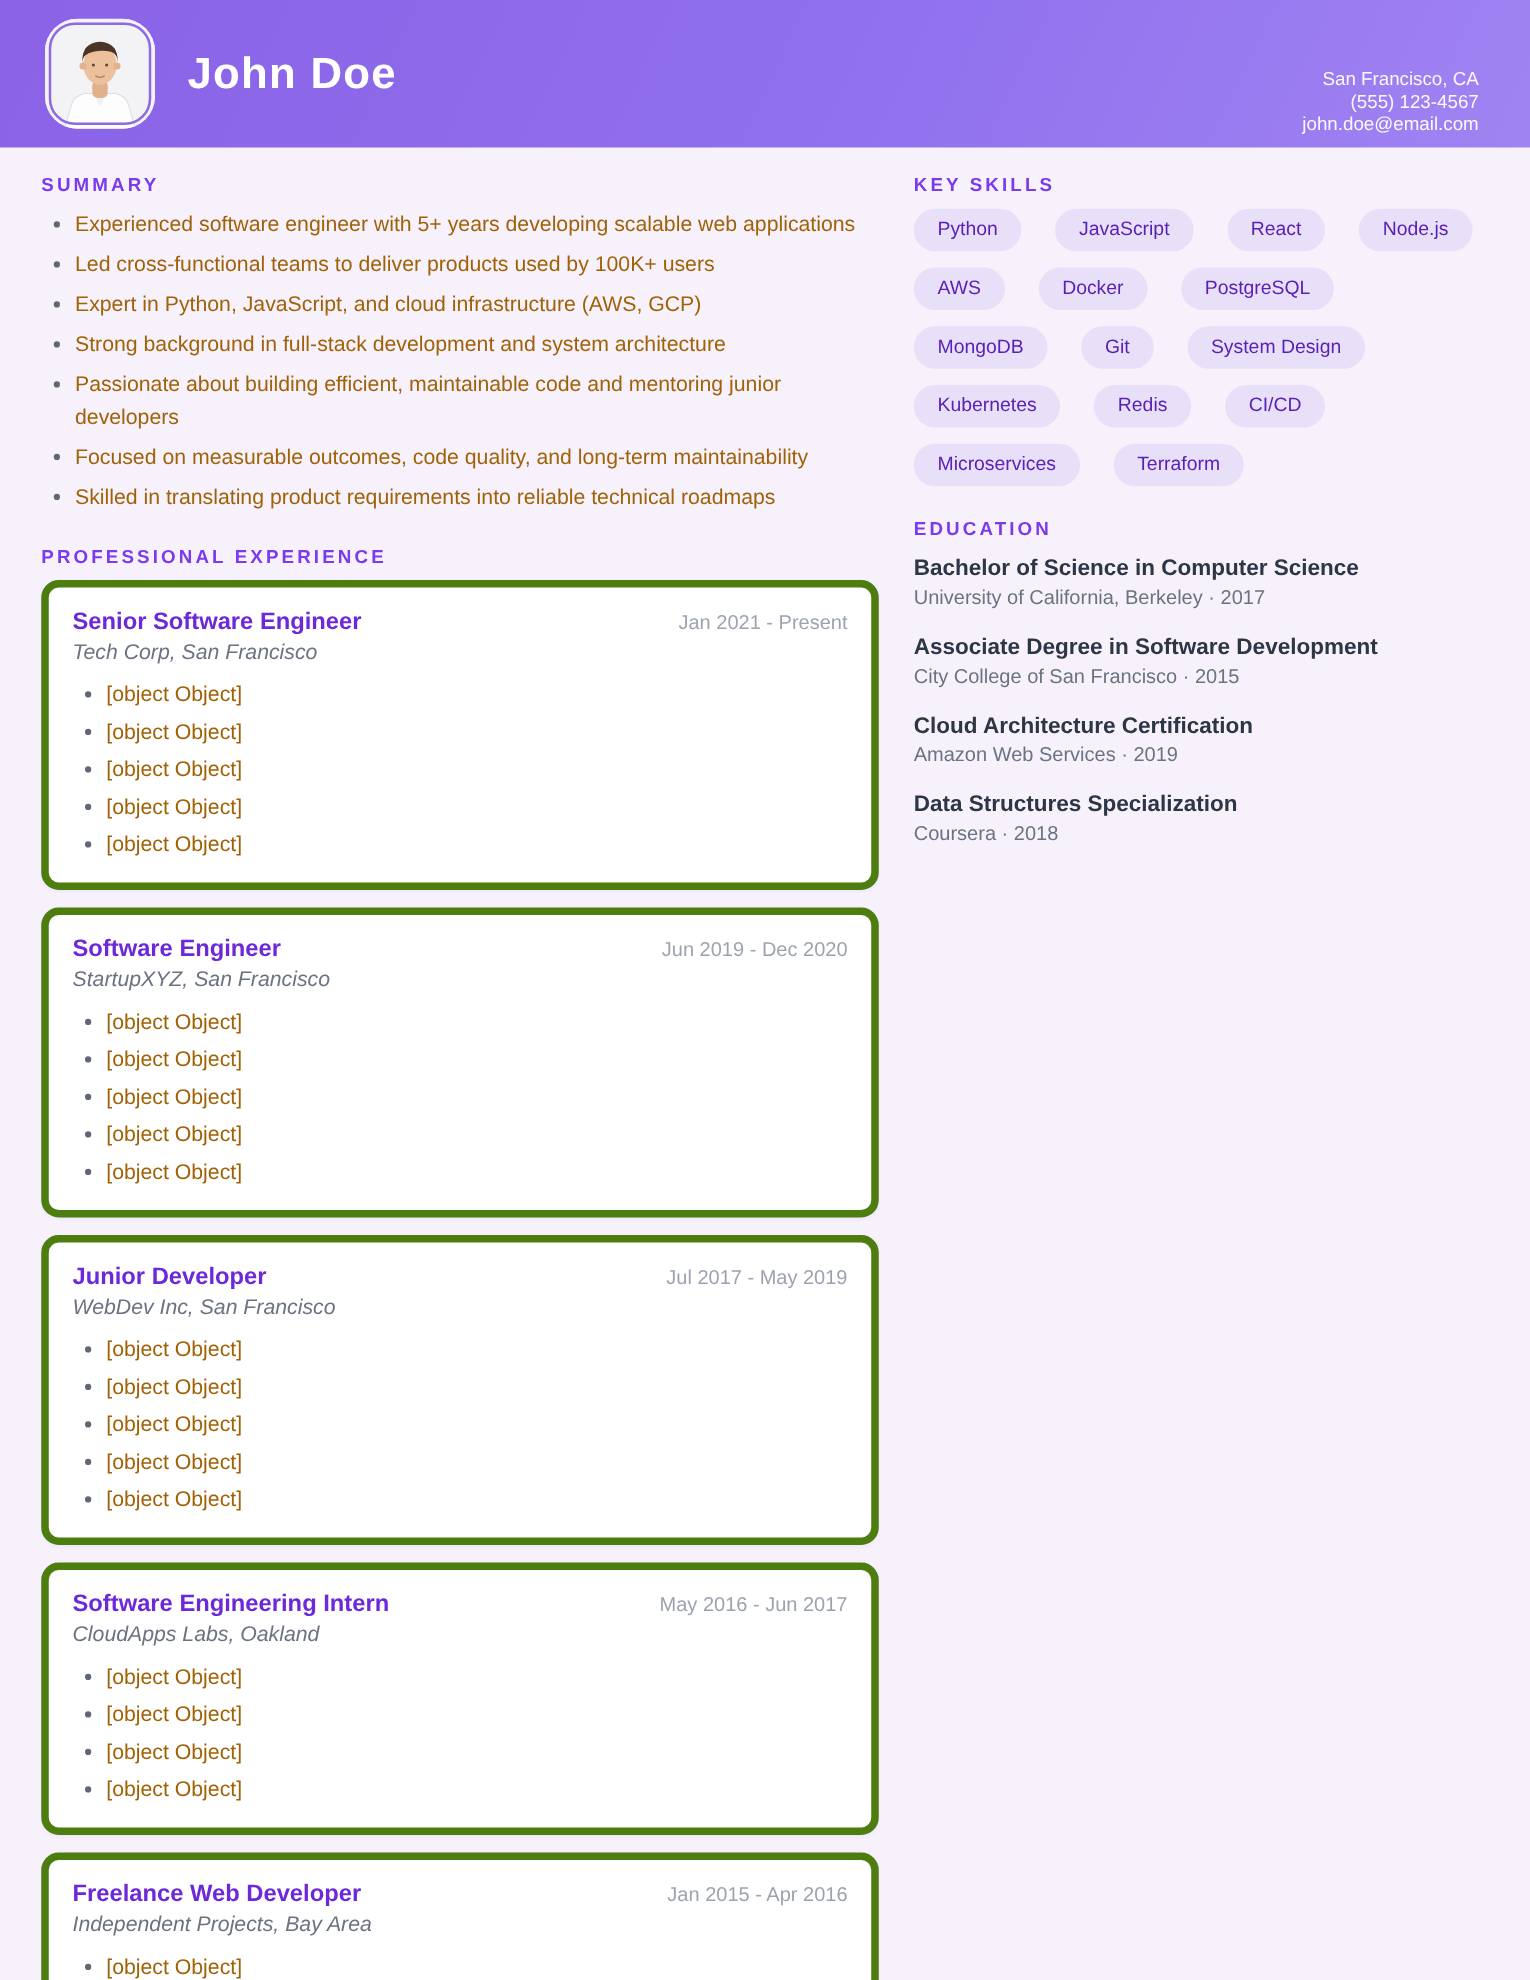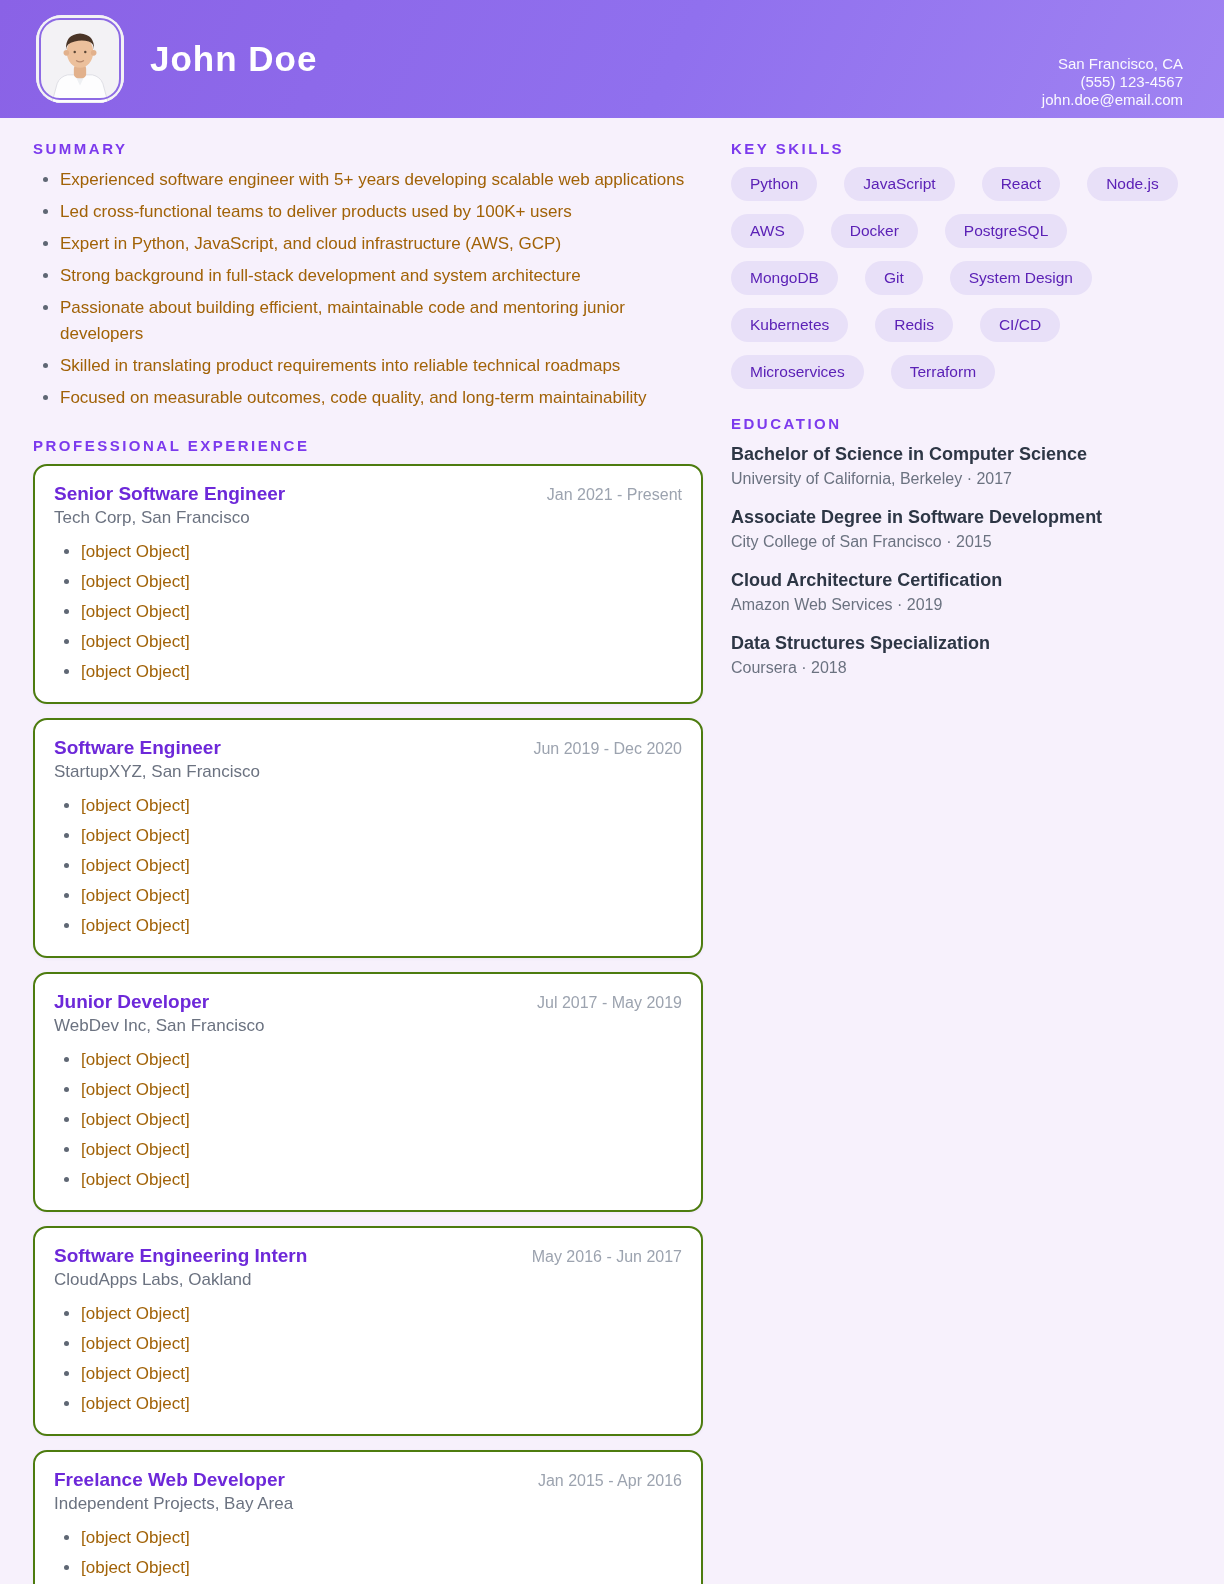--- a/index.html
+++ b/index.html
@@ -89,21 +89,21 @@
     position: absolute;
     left: -17px; top: 10px;
     width: 5px; height: 5px;
     border-radius: 50%;
     background: #5f6774;
   }
 
   
   .card {
     background: #ffffff;
-    border: 2px solid #4d7c0f;
+    border: 6px solid #4d7c0f;
     border-radius: 14px;
     padding: 17px 19px 13px 19px;
     margin-bottom: 14px;
     box-shadow: 0 1px 3px rgba(124, 58, 237, 0.06);
   }
   .card-head {
     display: flex;
     align-items: baseline;
     justify-content: space-between;
   }
@@ -115,20 +115,21 @@
   }
   .job-dates {
     font-size: 16px;
     color: #9ca3af;
     white-space: nowrap;
   }
   .job-company {
     margin-top: 3px;
     font-size: 17px;
     color: #6b7280;
+    font-style: italic;
   }
   .card ul.bullets { margin-top: 11px; }
   .card ul.bullets li { margin: 4px 0; }
 
   
   .pills {
     display: flex;
     flex-wrap: wrap;
     gap: 13px 27px;
     margin-bottom: 4px;
@@ -195,22 +196,22 @@
   <div class="col-left">
 
     <section>
       <h2 class="section-heading">SUMMARY</h2>
       <ul class="bullets">
           <li>Experienced software engineer with 5+ years developing scalable web applications</li>
           <li>Led cross-functional teams to deliver products used by 100K+ users</li>
           <li>Expert in Python, JavaScript, and cloud infrastructure (AWS, GCP)</li>
           <li>Strong background in full-stack development and system architecture</li>
           <li>Passionate about building efficient, maintainable code and mentoring junior developers</li>
+          <li>Focused on measurable outcomes, code quality, and long-term maintainability</li>
           <li>Skilled in translating product requirements into reliable technical roadmaps</li>
-          <li>Focused on measurable outcomes, code quality, and long-term maintainability</li>
         </ul>
     </section>
 
     <section>
       <h2 class="section-heading spaced">PROFESSIONAL EXPERIENCE</h2>
       <div>
           <article class="card">
           <div class="card-head">
             <h3 class="job-title">Senior Software Engineer</h3>
             <span class="job-dates">Jan 2021 - Present</span>

